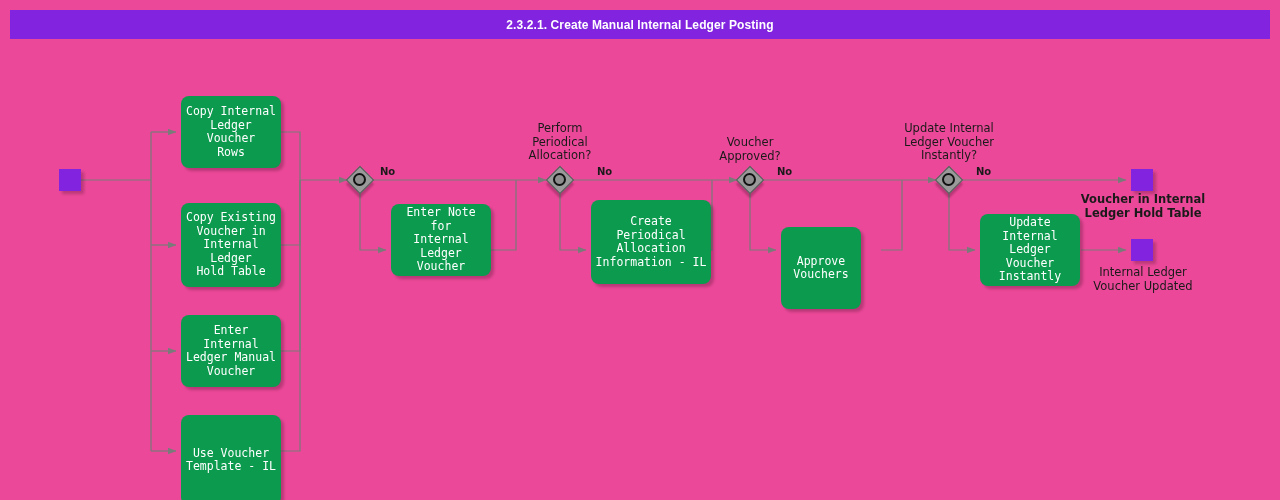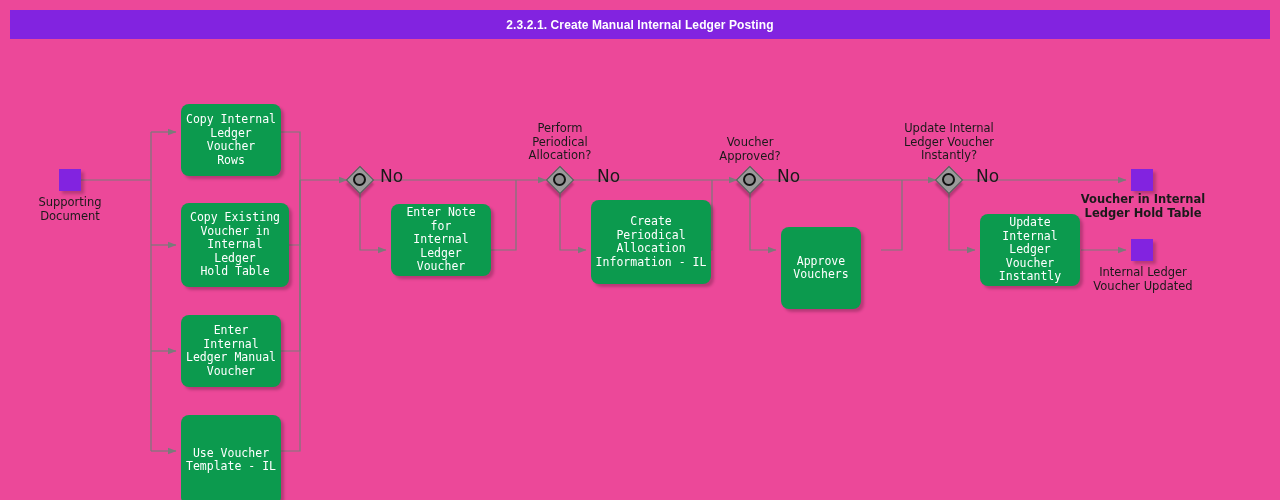--- a/index.html
+++ b/index.html
@@ -110,23 +110,24 @@
     font-family: "DejaVu Sans", sans-serif;
     font-size: 11.5px;
     line-height: 13.5px;
     color: #1a1a1a;
     text-align: center;
     white-space: pre-line;
   }
   .edge-label {
     position: absolute;
     font-family: "DejaVu Sans", sans-serif;
-    font-size: 17px;
+    font-size: 10px;
     color: #1a1a1a;
     white-space: nowrap;
+    font-weight: bold;
   }
 </style>
 </head>
 <body>
 
 <div id="canvas">
 
   <div id="title-bar">2.3.2.1. Create Manual Internal Ledger Posting</div>
 
   <svg id="edges" viewBox="0 0 1280 500">
@@ -165,28 +166,26 @@
       <path d="M881,250 L902,250 L902,180"></path>
 
       <path d="M962,180 L1126,180" marker-end="url(#arrow)"></path>
       <path d="M949,193 L949,250 L975,250" marker-end="url(#arrow)"></path>
 
       <path d="M1081,250 L1126,250" marker-end="url(#arrow)"></path>
     </g>
   </svg>
 
   <div class="datanode" style="left:59px; top:169px;"></div>
-  <div class="node-label" style="left:10px; top:196px; width:120px;">Supporting
-Document</div>
-
-  <div class="task" style="left:181px; top:96px; width:100px; height:72px;margin-top:8px;">Copy Internal
+
+  <div class="task" style="left:181px; top:96px; width:100px; height:72px;">Copy Internal
 Ledger Voucher
 Rows</div>
 
-  <div class="task" style="left:181px; top:203px; width:108px; height:84px;">Copy Existing
+  <div class="task" style="left:181px; top:203px; width:100px; height:84px;">Copy Existing
 Voucher in
 Internal Ledger
 Hold Table</div>
 
   <div class="task" style="left:181px; top:315px; width:100px; height:72px;">Enter Internal
 Ledger Manual
 Voucher</div>
 
   <div class="task" style="left:181px; top:415px; width:100px; height:90px;">Use Voucher
 Template - IL</div>

